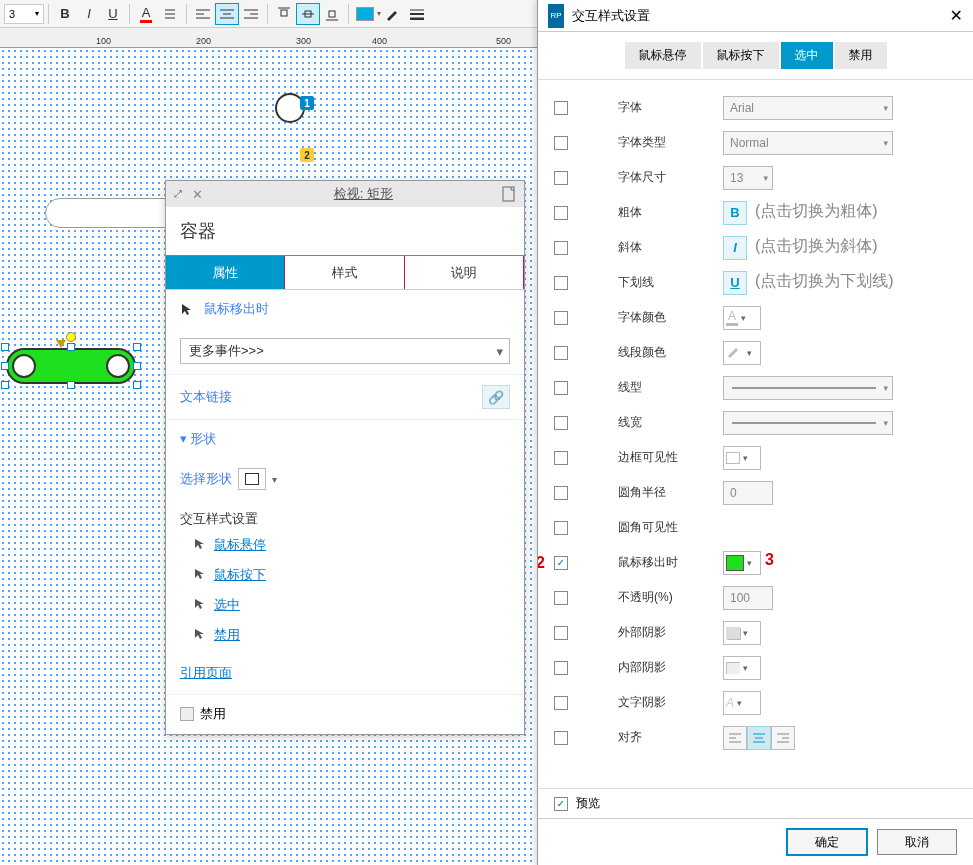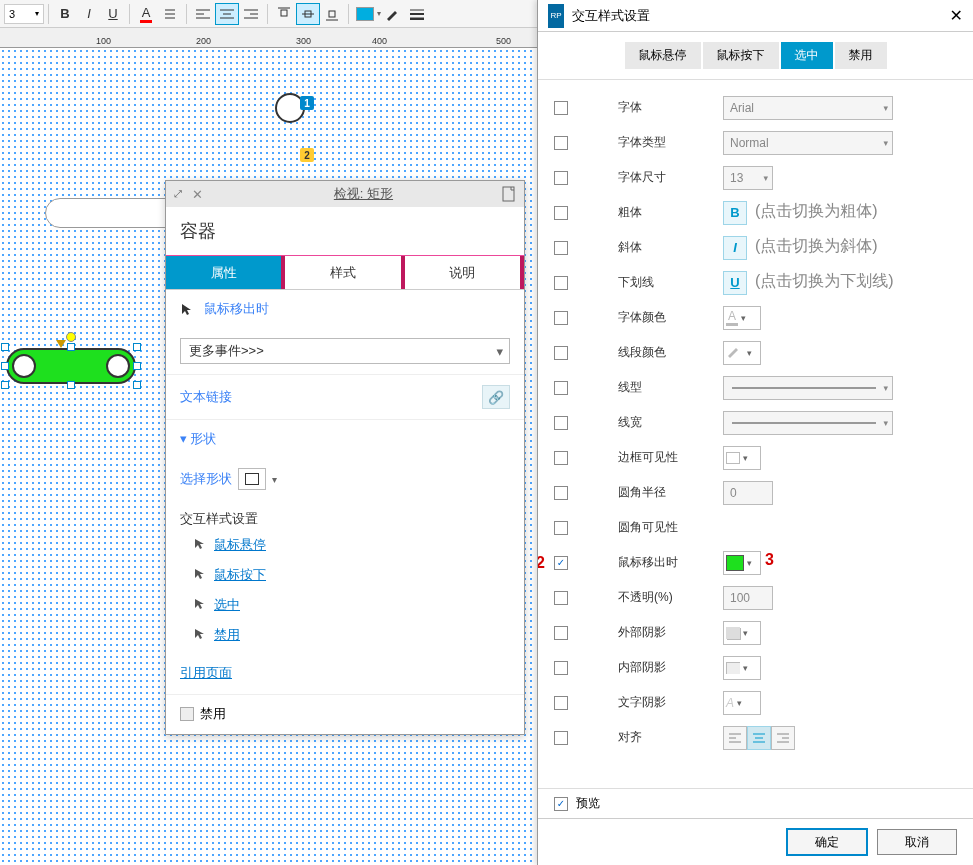--- a/index.html
+++ b/index.html
@@ -37,21 +37,21 @@
 .tri-handle { position: absolute; top: -8px; left: 50px; width: 0; height: 0; border-left: 5px solid transparent; border-right: 5px solid transparent; border-top: 8px solid #cc9900; }
 
 
 .inspector { position: absolute; top: 180px; left: 165px; width: 360px; height: 555px; background: #fff; border: 1px solid #999; box-shadow: 0 2px 8px rgba(0,0,0,0.2); font-size: 13px; }
 .insp-header { height: 26px; background: #e8e8e8; display: flex; align-items: center; padding: 0 8px; color: #555; position: relative; }
 .insp-header .title { flex: 1; text-align: center; text-decoration: underline; }
 .insp-header .close-x { cursor: pointer; color: #888; margin-right: 8px; }
 .insp-header .doc-icon { position: absolute; right: 8px; cursor: pointer; }
 .insp-name { padding: 12px 14px; font-size: 18px; color: #333; border-bottom: 1px solid #ec4899; }
 .insp-tabs { display: flex; height: 34px; border-bottom: 1px solid #ccc; }
-.insp-tab { flex: 1; display: flex; align-items: center; justify-content: center; cursor: pointer; color: #333; border-right: 4px solid #be185d; text-align: center; }
+.insp-tab { flex: 1; display: flex; align-items: center; justify-content: center; cursor: pointer; color: #333; border-right: 1px solid #be185d; text-align: center; }
 .insp-tab.active { background: #0099cc; color: #fff; }
 .insp-body { padding: 0; overflow-y: auto; height: calc(100% - 26px - 50px - 34px); }
 .insp-row { padding: 10px 14px; display: flex; align-items: center; color: #333; }
 .insp-row .ico { width: 16px; height: 14px; margin-right: 8px; display: inline-block; }
 .insp-label { color: #3b82f6; }
 .insp-select { flex: 1; height: 26px; border: 1px solid #bbb; background: #fff; display: flex; align-items: center; padding: 0 8px; position: relative; }
 .insp-select .caret { position: absolute; right: 6px; color: #666; }
 .insp-link { color: #0077cc; text-decoration: underline; cursor: pointer; }
 .insp-subrow { padding: 6px 14px 6px 28px; display: flex; align-items: center; }
 .insp-subrow .cursor-ico { width: 14px; height: 14px; margin-right: 6px; color: #666; }

